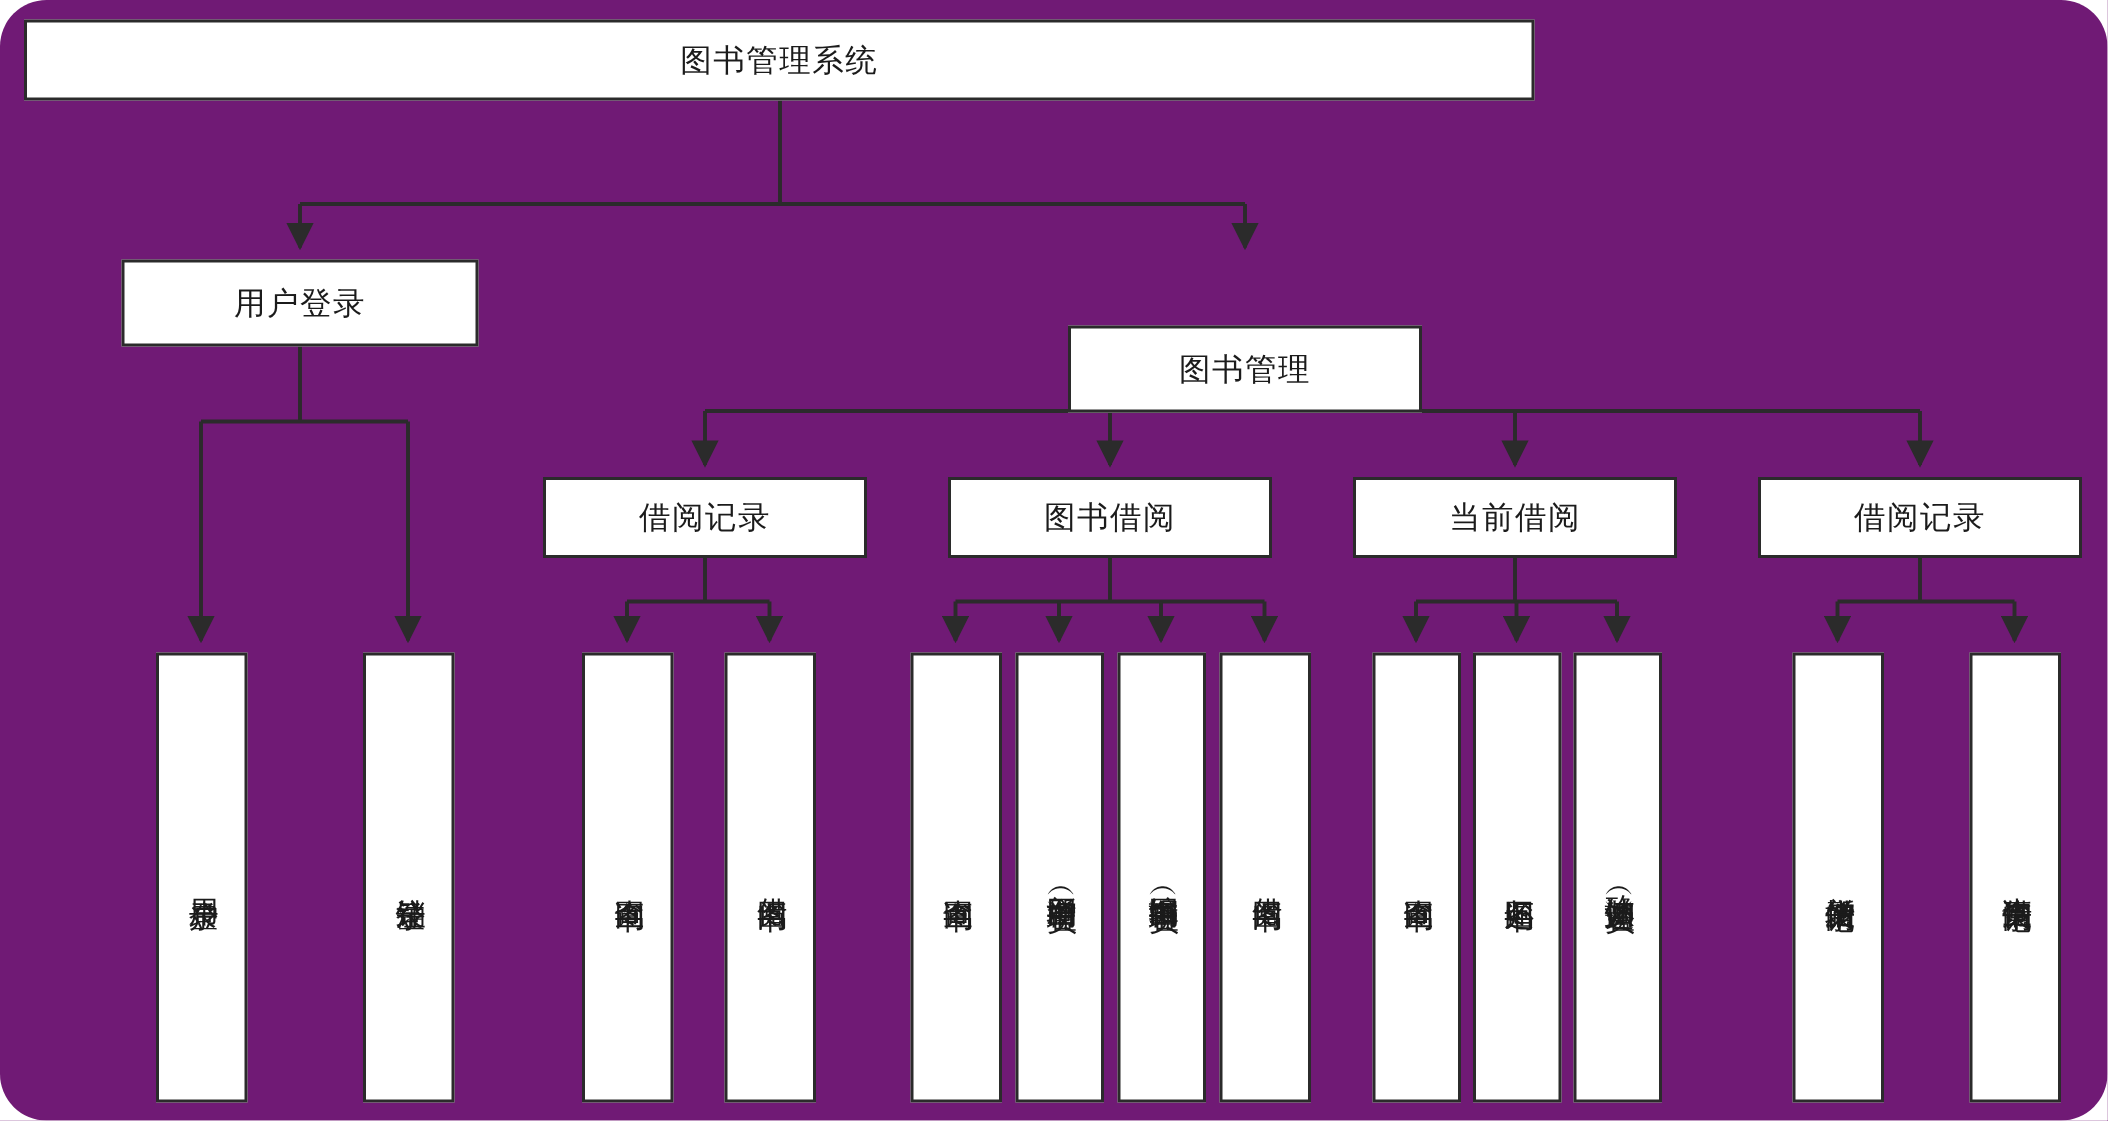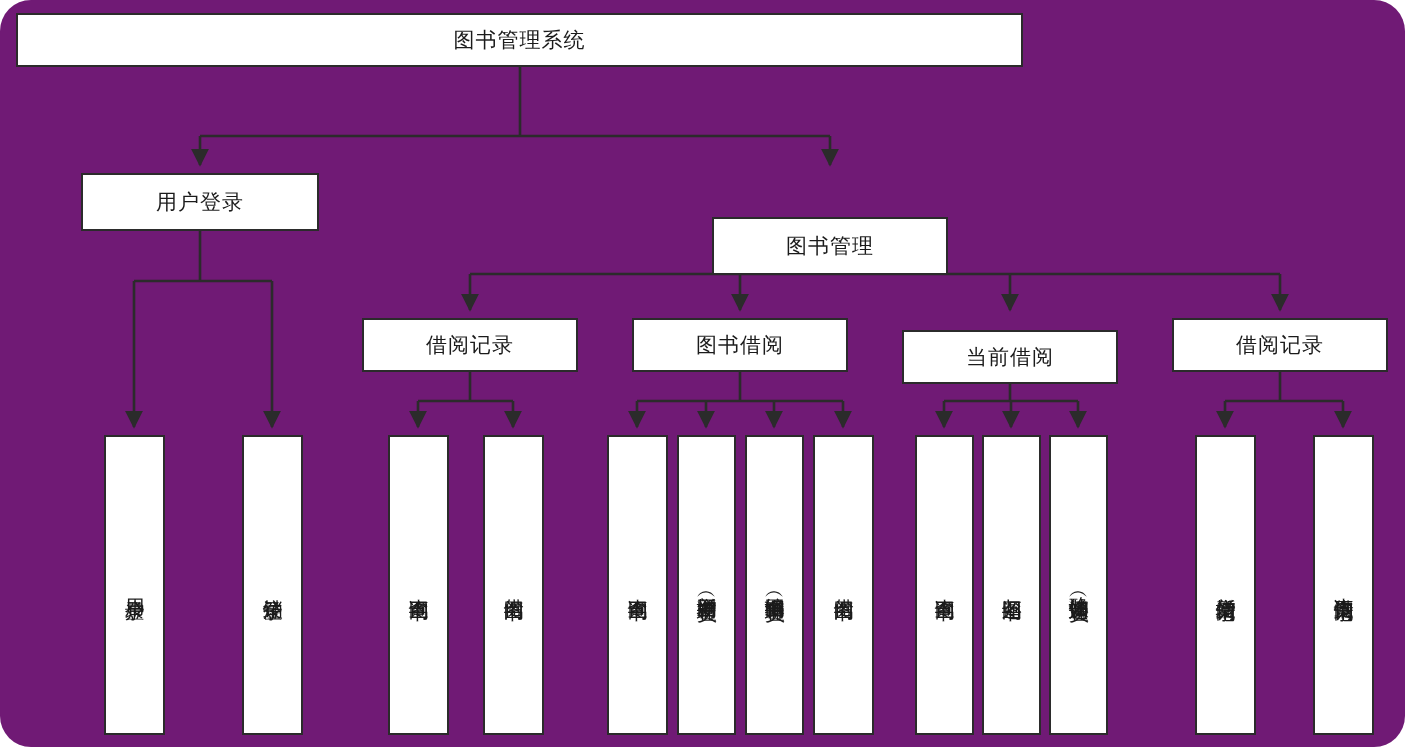--- a/index.html
+++ b/index.html
@@ -133,21 +133,21 @@
   <div class="node horiz" style="left:712px; top:173px; width:236px; height:58px;margin-top:44px;">
     <span>图书管理</span>
   </div>
 
   <div class="node horiz" style="left:362px; top:318px; width:216px; height:54px;">
     <span>借阅记录</span>
   </div>
   <div class="node horiz" style="left:632px; top:318px; width:216px; height:54px;">
     <span>图书借阅</span>
   </div>
-  <div class="node horiz" style="left:902px; top:318px; width:216px; height:54px;margin-top:12px;">
+  <div class="node horiz" style="left:902px; top:318px; width:216px; height:54px;">
     <span>当前借阅</span>
   </div>
   <div class="node horiz" style="left:1172px; top:318px; width:216px; height:54px;">
     <span>借阅记录</span>
   </div>
 
   <div class="node vert" style="left:104px; top:435px; width:61px; height:300px;">
     <span>用户登录</span>
   </div>
   <div class="node vert" style="left:242px; top:435px; width:61px; height:300px;">

